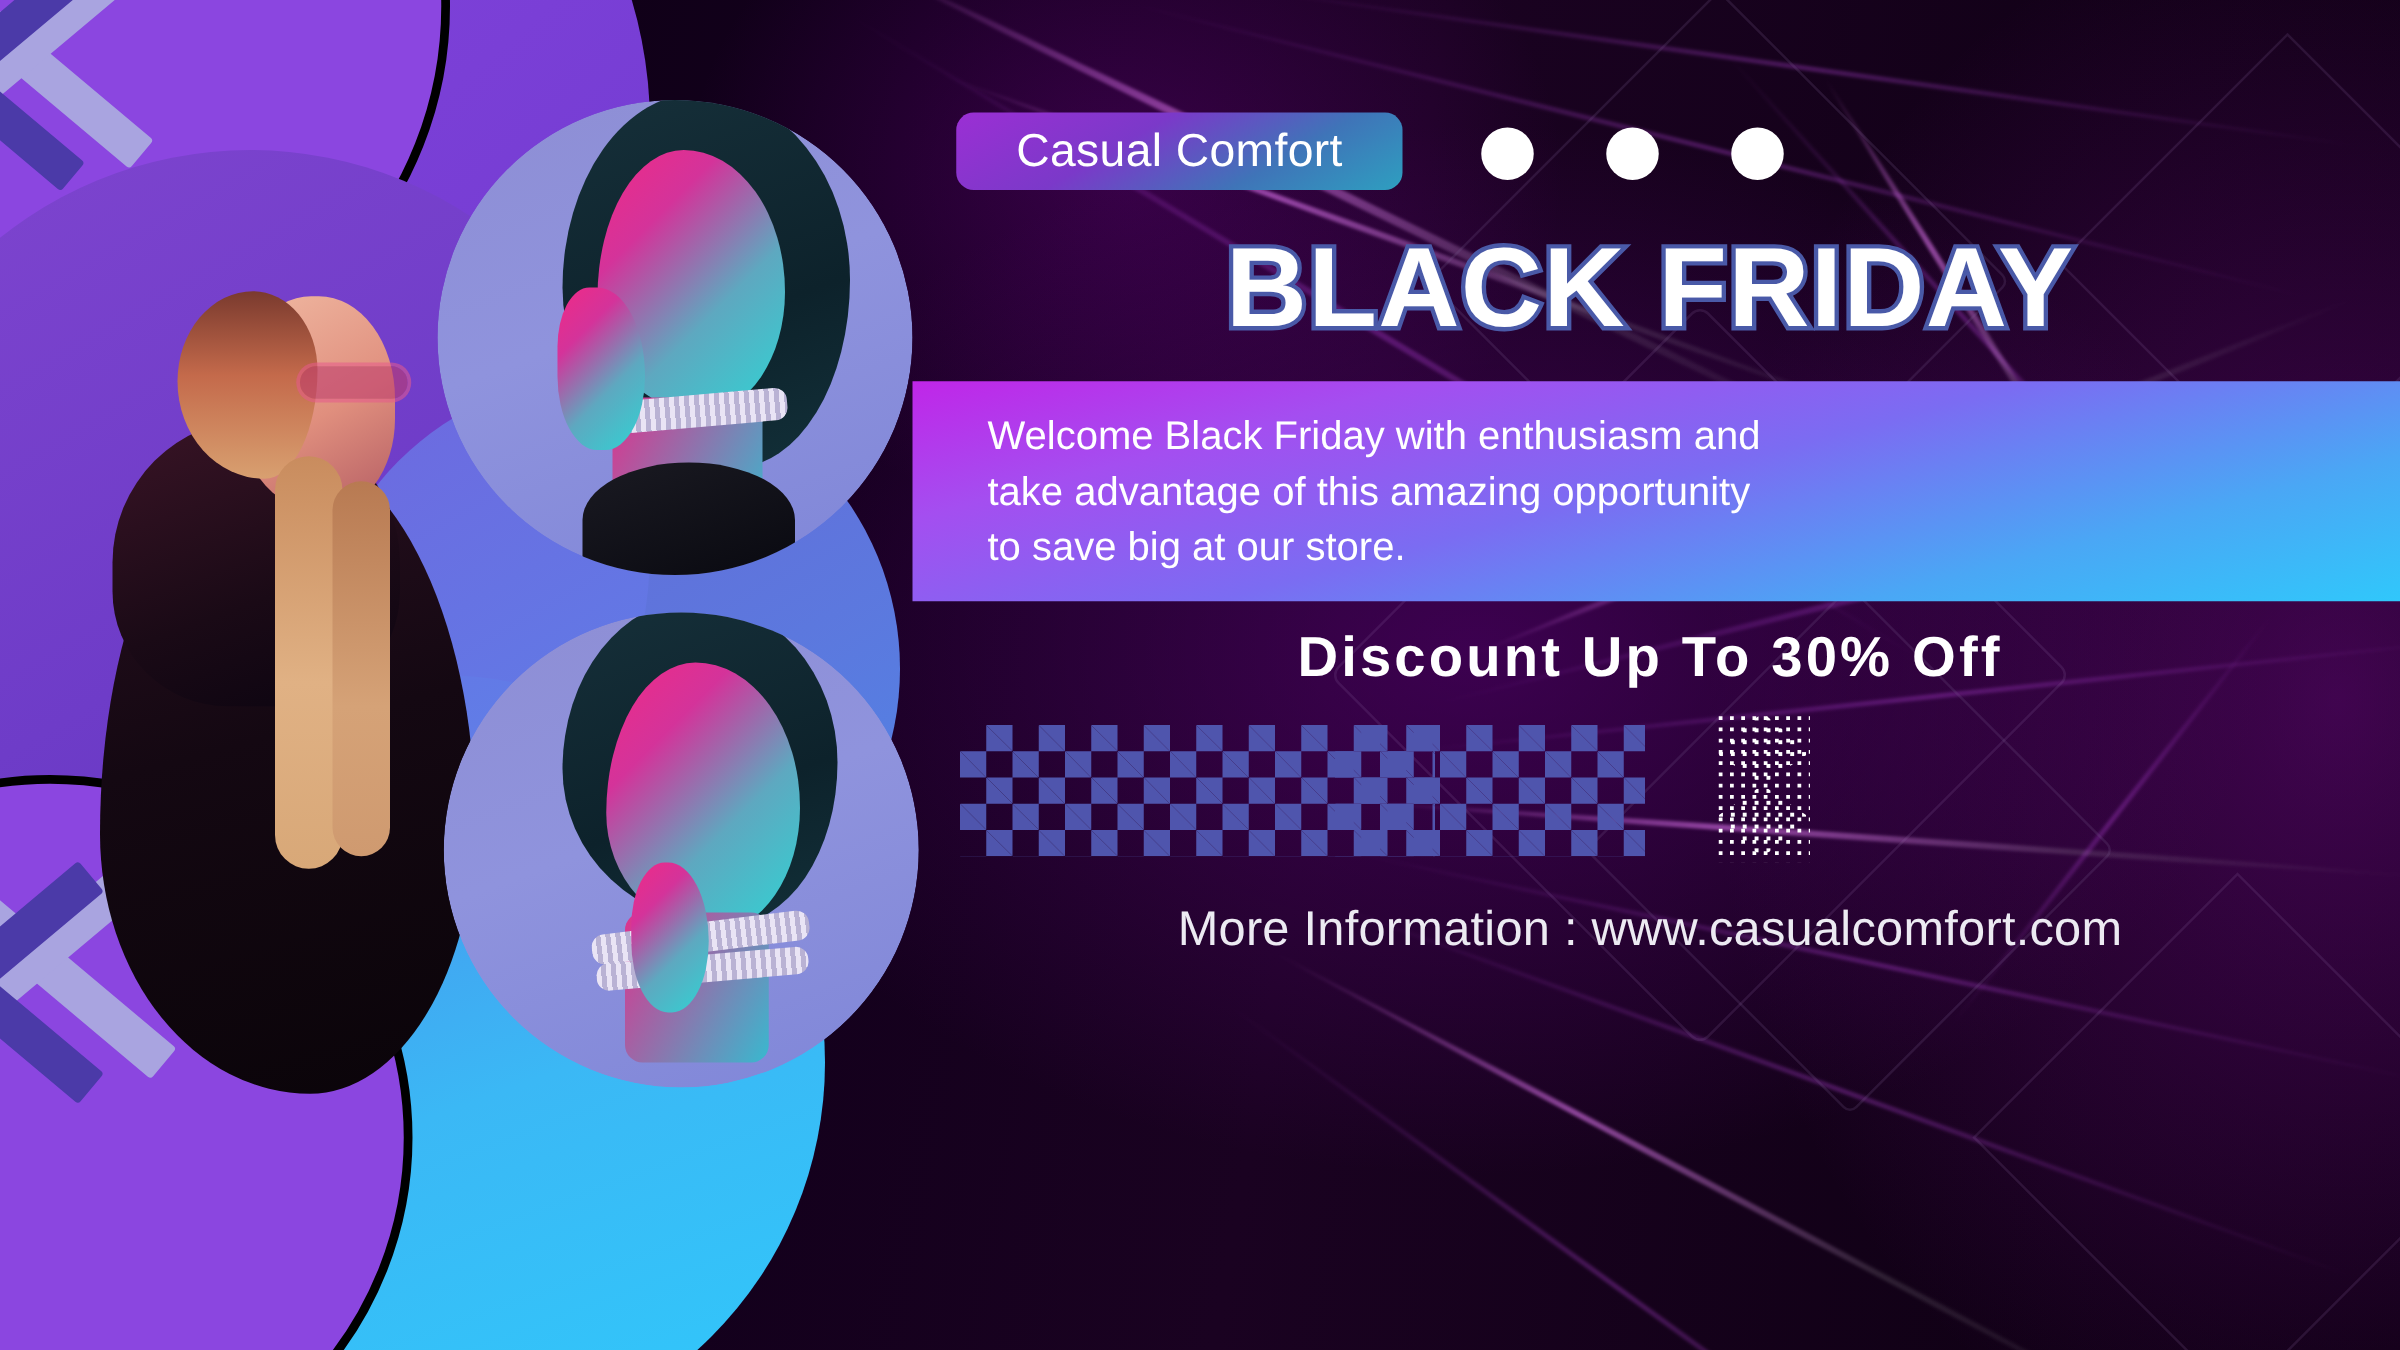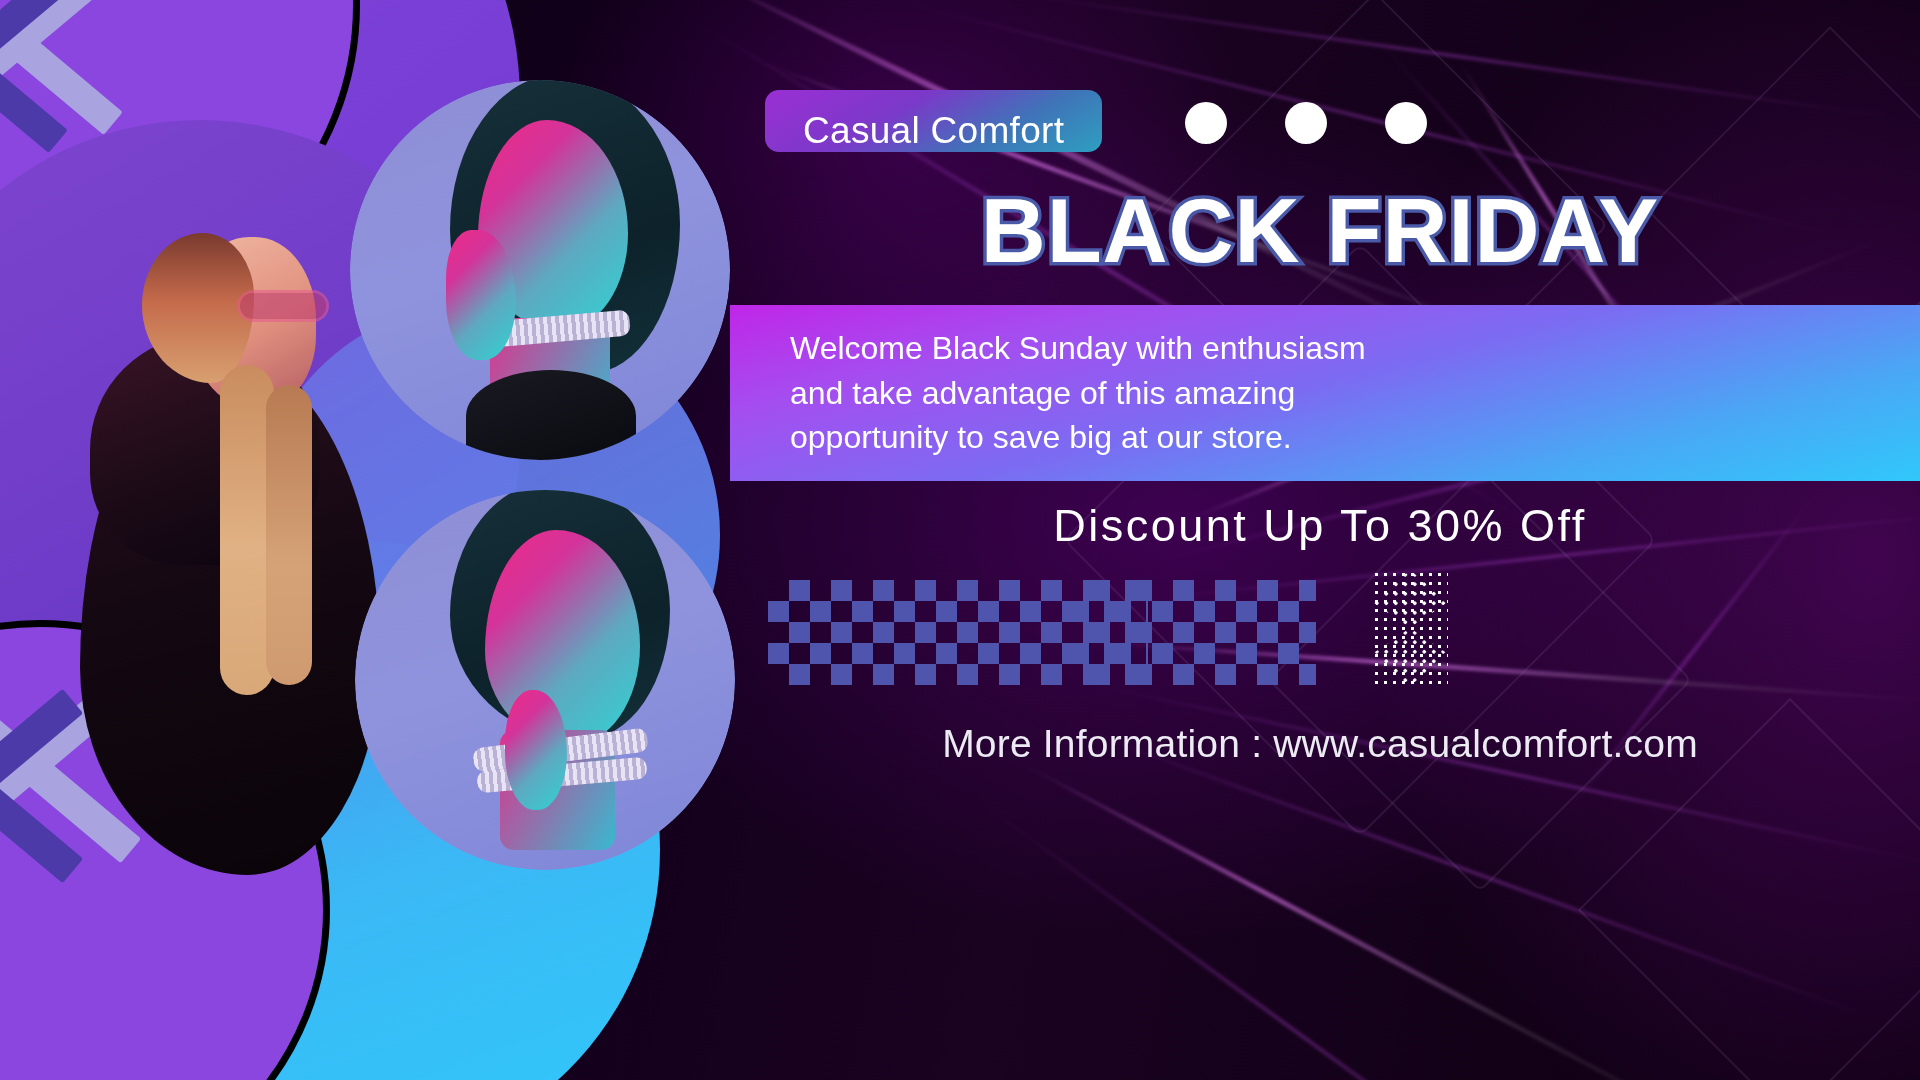--- a/index.html
+++ b/index.html
@@ -51,42 +51,42 @@
   .photo .skin{position:absolute;border-radius:46% 54% 44% 56% / 56% 54% 46% 44%;
     background:linear-gradient(135deg,#f02a86 0%,#d4339a 28%,#5ea8c0 62%,#2fd4d4 100%);}
   .photo .neck{position:absolute;border-radius:14px;
     background:linear-gradient(120deg,#e0318c,#38b9cf);}
   .photo .neckl{position:absolute;border-radius:10px;
     background:repeating-linear-gradient(90deg,#e9e4f5 0 4px,#b9b2d4 4px 8px);}
 
   
   .right{position:absolute;left:760px;top:0;width:1160px;height:1080px;}
 
-  .pill{position:absolute;left:5px;top:90px;height:62px;padding:0 38px;
-    display:flex;align-items:flex-end;border-radius:14px;
+  .pill{position:absolute;left:5px;top:90px;height:62px;padding:0 48px;
+    display:flex;align-items:center;border-radius:14px;
     background:linear-gradient(150deg,#9b2fd4 0%,#7b39c9 38%,#3f74b8 70%,#2e9fc0 100%);}
   .pill span{color:#fff;font-size:37px;letter-spacing:.3px;}
 
   .dots{position:absolute;left:425px;top:102px;display:flex;gap:58px;}
   .dots i{display:block;width:42px;height:42px;border-radius:50%;background:#fff;}
 
   .headline{position:absolute;left:0px;top:180px;width:1120px;}
   .headline span{display:block;font-size:90px;font-weight:bold;letter-spacing:1px;
     color:#fff;text-align:center;
     -webkit-text-stroke:7px #4a5aa8;paint-order:stroke fill;
     text-shadow:0 0 2px #4a5aa8;}
 
   .descbox{position:absolute;left:-30px;top:305px;width:1210px;height:176px;
     border-radius:0 22px 22px 0;
     background:linear-gradient(165deg,#c026e8 0%,#a44ef0 22%,#7b6cf2 48%,#4aa7f5 76%,#2fc9fb 100%);
     display:flex;align-items:center;}
   .descbox p{margin-left:60px;color:#fff;font-size:32px;line-height:1.40;max-width:620px;}
 
   .discount{position:absolute;left:0px;top:500px;width:1120px;text-align:center;}
-  .discount span{font-size:45px;font-weight:normal;color:#fff;letter-spacing:2.5px;margin-top:12px;}
+  .discount span{font-size:45px;font-weight:bold;color:#fff;letter-spacing:2.5px;margin-top:12px;}
 
   .checker{position:absolute;top:580px;height:105px;
     background-image:
       linear-gradient(45deg,#4f55ad 25%,transparent 25%,transparent 75%,#4f55ad 75%),
       linear-gradient(45deg,#4f55ad 25%,transparent 25%,transparent 75%,#4f55ad 75%);
     background-size:42px 42px;background-position:0 0,21px 21px;}
   .checker.a{left:8px;width:380px;}
   .checker.b{left:308px;width:248px;}
 
   .halftone{position:absolute;left:612px;top:570px;width:76px;height:120px;
@@ -216,21 +216,21 @@
       <i></i>
       <i></i>
       <i></i>
     </div>
 
     <div class="headline">
       <span>BLACK FRIDAY</span>
     </div>
 
     <div class="descbox">
-      <p>Welcome Black Sunday with enthusiasm and take advantage of this amazing opportunity to save big at our store.</p>
+      <p>Welcome Black Friday with enthusiasm and take advantage of this amazing opportunity to save big at our store.</p>
     </div>
 
     <div class="discount">
       <span>Discount Up To 30% Off</span>
     </div>
 
     <div class="checker a"></div>
     <div class="checker b"></div>
 
     <div class="halftone">

